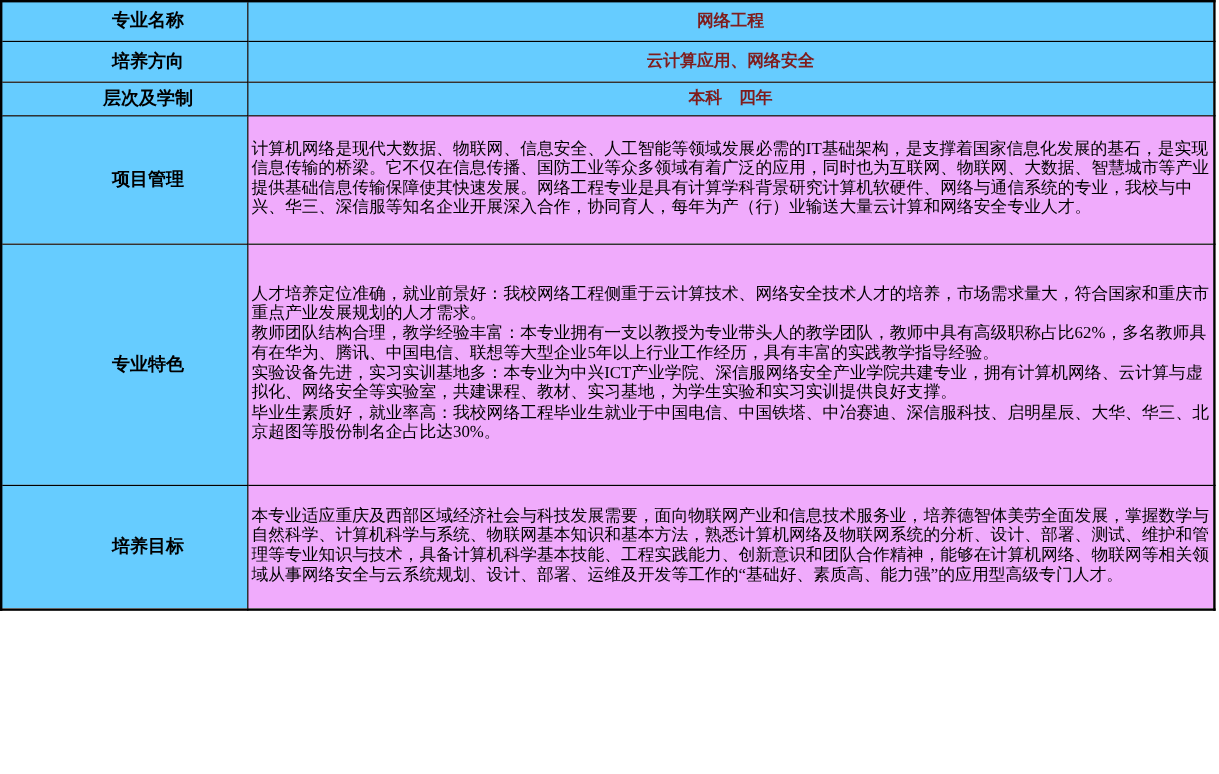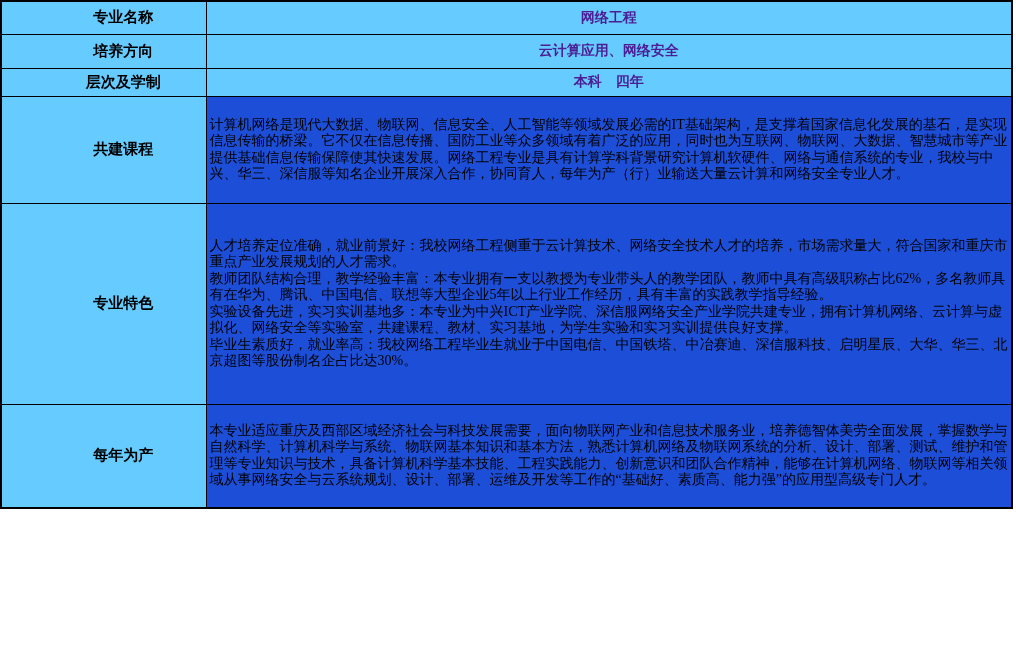--- a/index.html
+++ b/index.html
@@ -31,24 +31,24 @@
     color: #000000;
     padding-left: 40px;
   }
   td.value-head {
     background: #66CCFF;
     text-align: center;
     vertical-align: middle;
     font-family: "Liberation Sans", "DejaVu Sans", sans-serif;
     font-weight: bold;
     font-size: 14px;
-    color: #4c1d95;
+    color: #7f1d1d;
   }
   td.value-text {
-    background: #1d4ed8;
+    background: #f0abfc;
     text-align: left;
     vertical-align: middle;
     font-family: "Liberation Serif", "DejaVu Serif", serif;
     font-size: 14px;
     line-height: 16.5px;
     color: #000000;
     padding: 1px 3px 1px 3px;
     white-space: pre-line;
   }
   tr.r1 { height: 33px; }
@@ -76,28 +76,28 @@
     </tr>
     <tr class="r2">
       <td class="label-cell">培养方向</td>
       <td class="value-head">云计算应用、网络安全</td>
     </tr>
     <tr class="r4">
       <td class="label-cell">层次及学制</td>
       <td class="value-head">本科　四年</td>
     </tr>
     <tr class="r5">
-      <td class="label-cell">共建课程</td>
+      <td class="label-cell">项目管理</td>
       <td class="value-text">计算机网络是现代大数据、物联网、信息安全、人工智能等领域发展必需的IT基础架构，是支撑着国家信息化发展的基石，是实现信息传输的桥梁。它不仅在信息传播、国防工业等众多领域有着广泛的应用，同时也为互联网、物联网、大数据、智慧城市等产业提供基础信息传输保障使其快速发展。网络工程专业是具有计算学科背景研究计算机软硬件、网络与通信系统的专业，我校与中兴、华三、深信服等知名企业开展深入合作，协同育人，每年为产（行）业输送大量云计算和网络安全专业人才。</td>
     </tr>
     <tr class="r6">
       <td class="label-cell">专业特色</td>
       <td class="value-text">人才培养定位准确，就业前景好：我校网络工程侧重于云计算技术、网络安全技术人才的培养，市场需求量大，符合国家和重庆市重点产业发展规划的人才需求。
 教师团队结构合理，教学经验丰富：本专业拥有一支以教授为专业带头人的教学团队，教师中具有高级职称占比62%，多名教师具有在华为、腾讯、中国电信、联想等大型企业5年以上行业工作经历，具有丰富的实践教学指导经验。
 实验设备先进，实习实训基地多：本专业为中兴ICT产业学院、深信服网络安全产业学院共建专业，拥有计算机网络、云计算与虚拟化、网络安全等实验室，共建课程、教材、实习基地，为学生实验和实习实训提供良好支撑。
 毕业生素质好，就业率高：我校网络工程毕业生就业于中国电信、中国铁塔、中冶赛迪、深信服科技、启明星辰、大华、华三、北京超图等股份制名企占比达30%。</td>
     </tr>
     <tr class="r7">
-      <td class="label-cell">每年为产</td>
+      <td class="label-cell">培养目标</td>
       <td class="value-text">本专业适应重庆及西部区域经济社会与科技发展需要，面向物联网产业和信息技术服务业，培养德智体美劳全面发展，掌握数学与自然科学、计算机科学与系统、物联网基本知识和基本方法，熟悉计算机网络及物联网系统的分析、设计、部署、测试、维护和管理等专业知识与技术，具备计算机科学基本技能、工程实践能力、创新意识和团队合作精神，能够在计算机网络、物联网等相关领域从事网络安全与云系统规划、设计、部署、运维及开发等工作的“基础好、素质高、能力强”的应用型高级专门人才。</td>
     </tr>
   </tbody>
 </table>
 
 </body></html>

